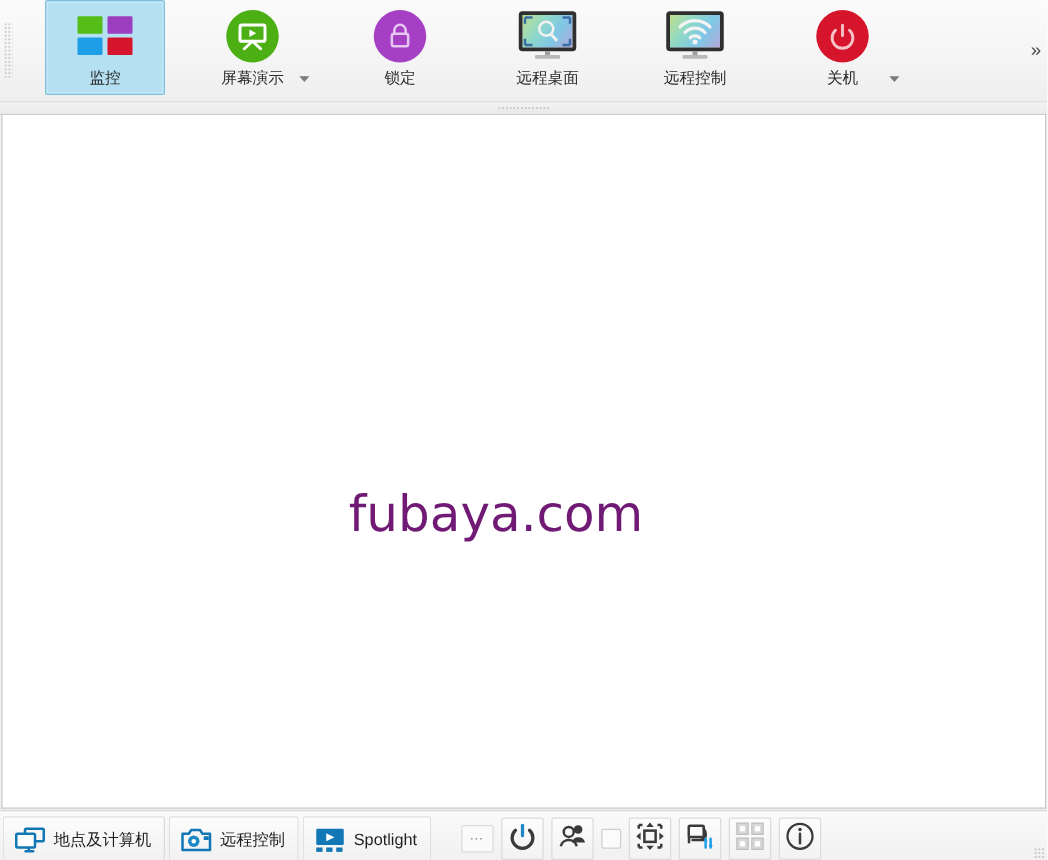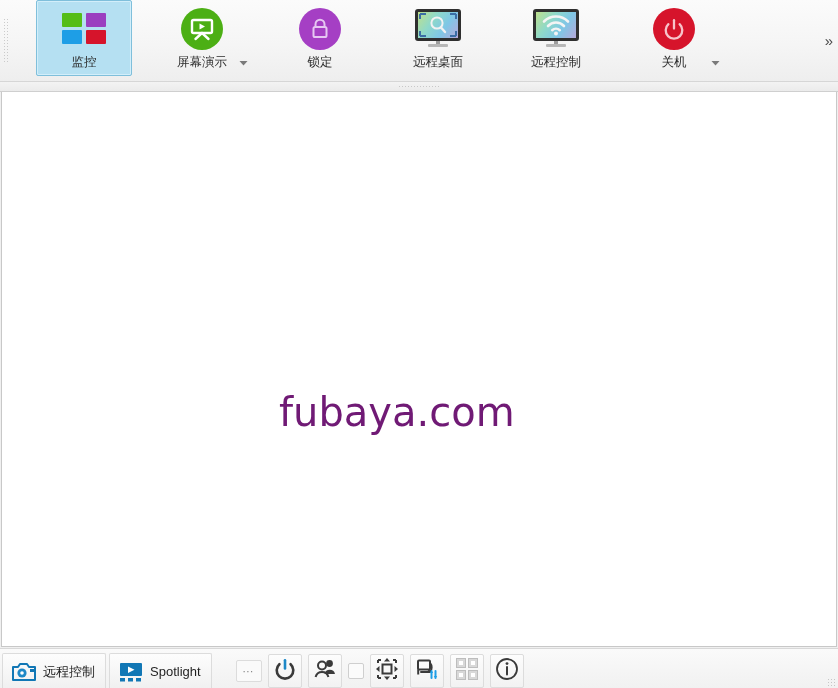--- a/index.html
+++ b/index.html
@@ -362,20 +362,31 @@
   </div>
 
   <div class="canvas-wrap">
     <div class="canvas">
       <div class="watermark">fubaya.com</div>
     </div>
   </div>
 
   <div class="bottombar">
 
+    <div class="tab">
+      <div class="tab-icon">
+        <svg width="26" height="22" viewBox="0 0 26 22">
+          <rect x="9" y="2" width="15" height="10" rx="1" fill="none" stroke="#1177b5" stroke-width="2"></rect>
+          <rect x="2" y="6" width="15" height="11" rx="1" fill="#ffffff" stroke="#1177b5" stroke-width="2"></rect>
+          <path d="M9.5 20 H15.5" stroke="#1177b5" stroke-width="2" stroke-linecap="round"></path>
+          <path d="M12 17 V20" stroke="#1177b5" stroke-width="2"></path>
+        </svg>
+      </div>
+      <div class="tab-label">地点及计算机</div>
+    </div>
 
     <div class="tab">
       <div class="tab-icon">
         <svg width="26" height="22" viewBox="0 0 26 22">
           <path d="M2 6 H7 L9 3 H16 L18 6 H24 V19 H2 Z" fill="none" stroke="#1177b5" stroke-width="2" stroke-linejoin="round"></path>
           <circle cx="11" cy="12" r="4.6" fill="#1e88c7"></circle>
           <circle cx="11" cy="12" r="1.8" fill="#ffffff"></circle>
           <rect x="19" y="8" width="4" height="3" fill="#1177b5"></rect>
         </svg>
       </div>

